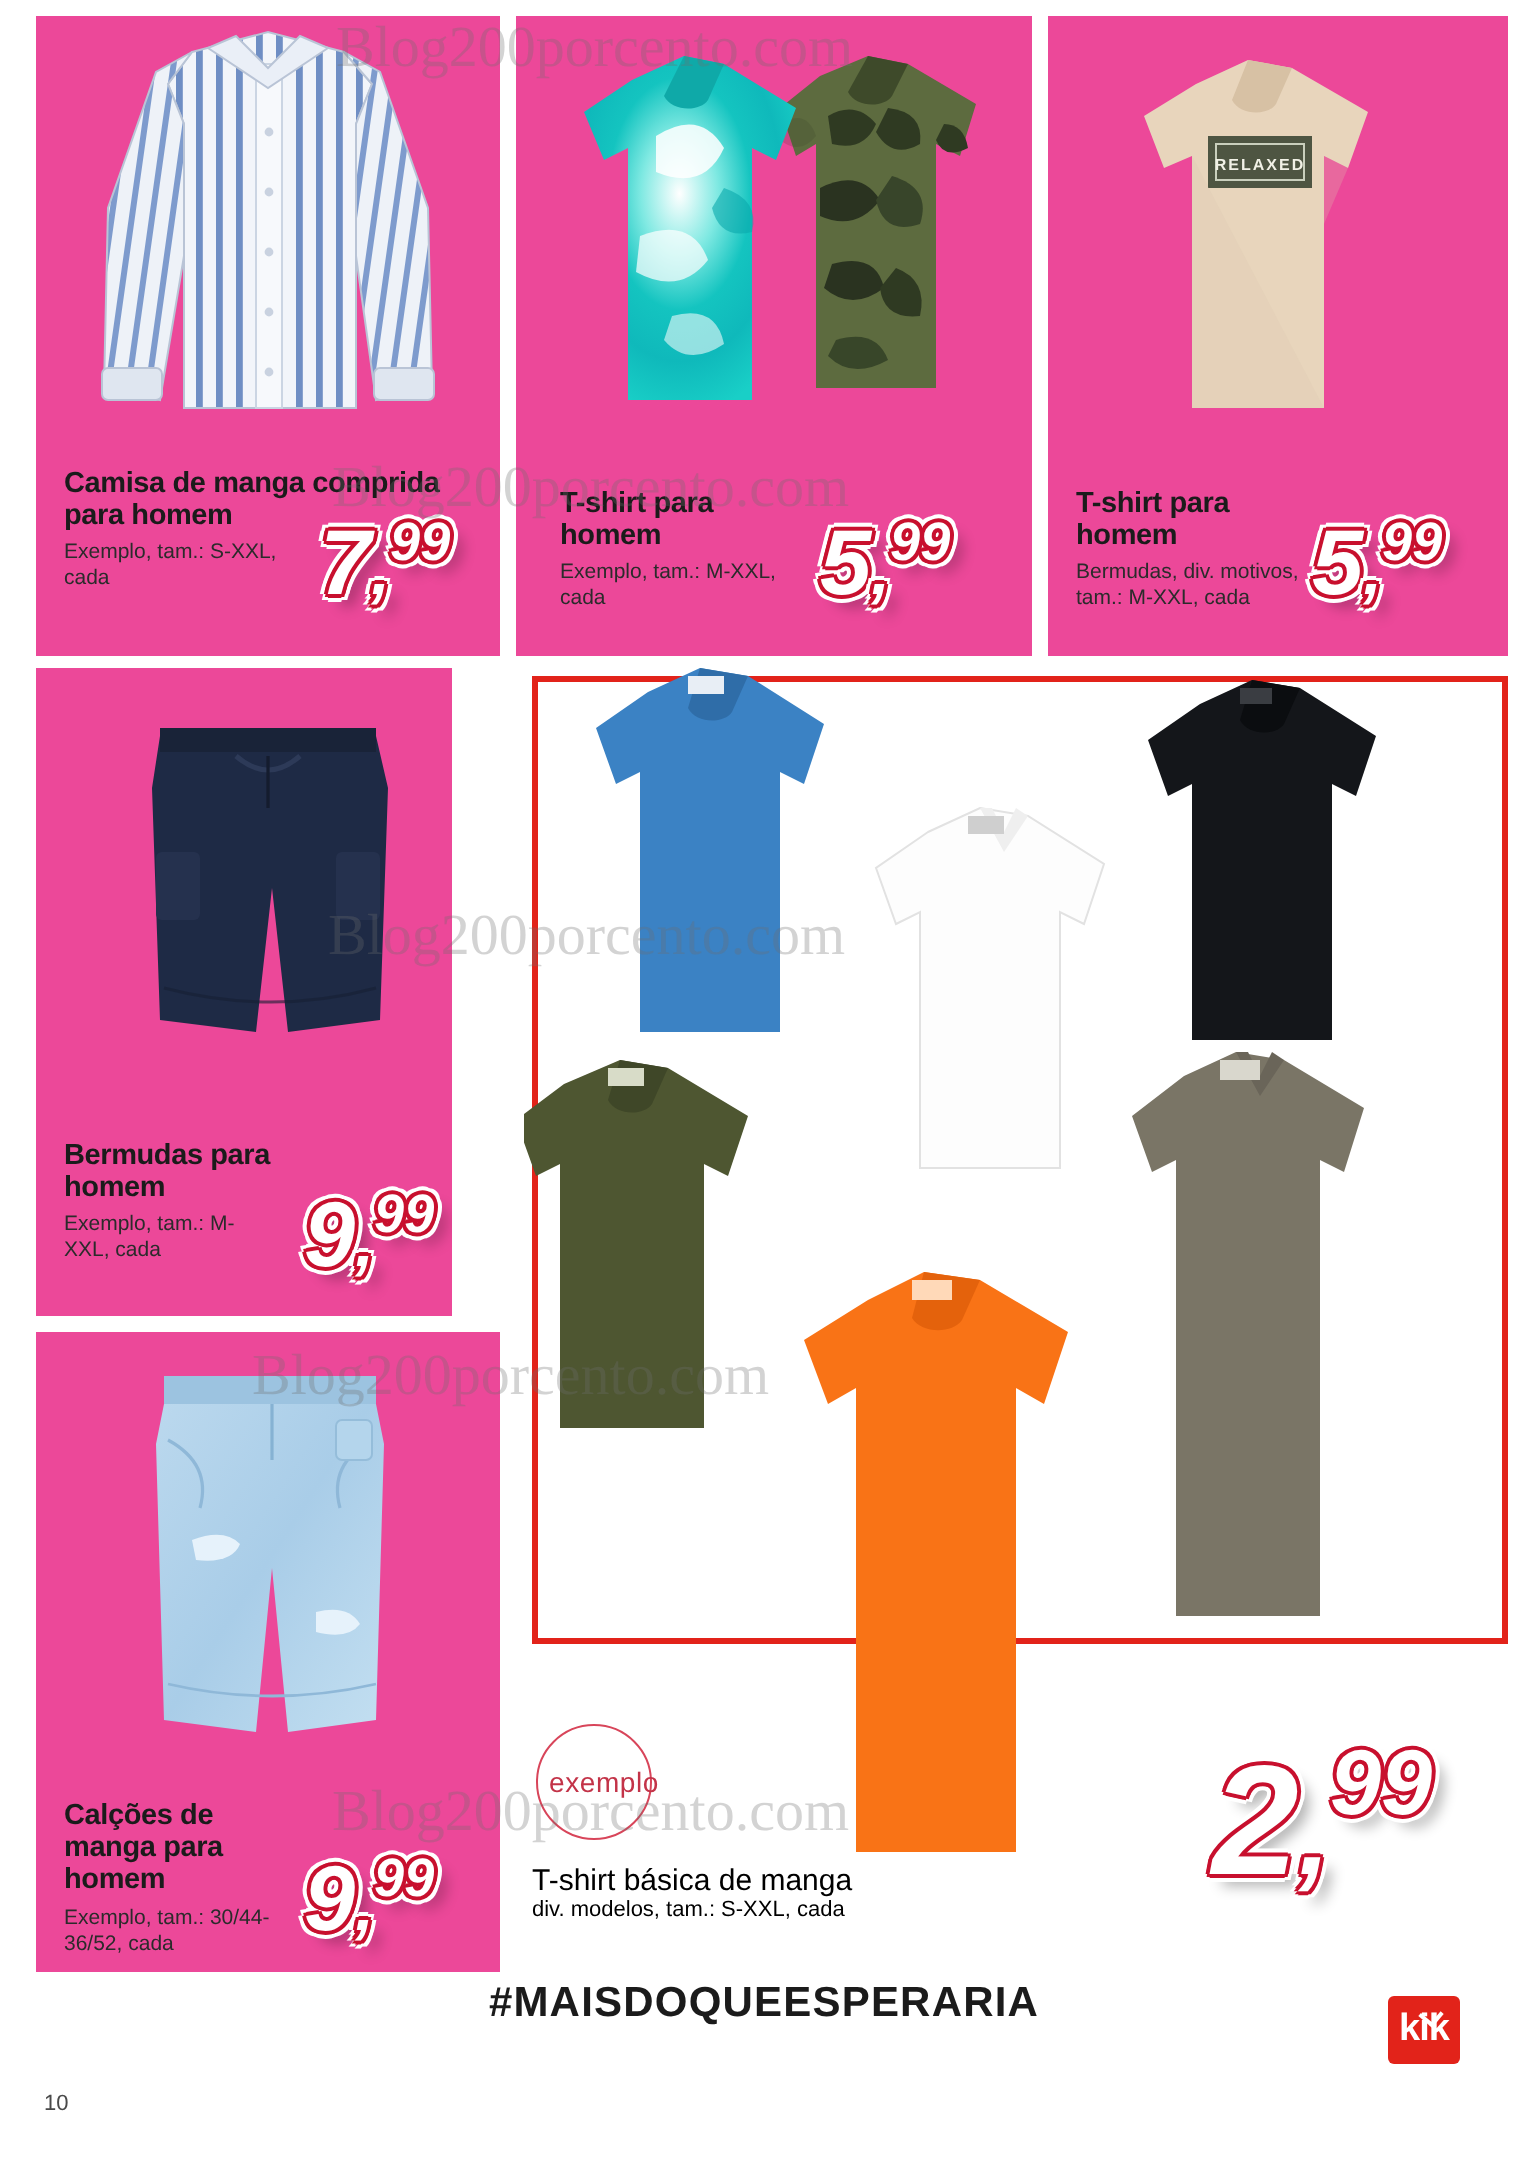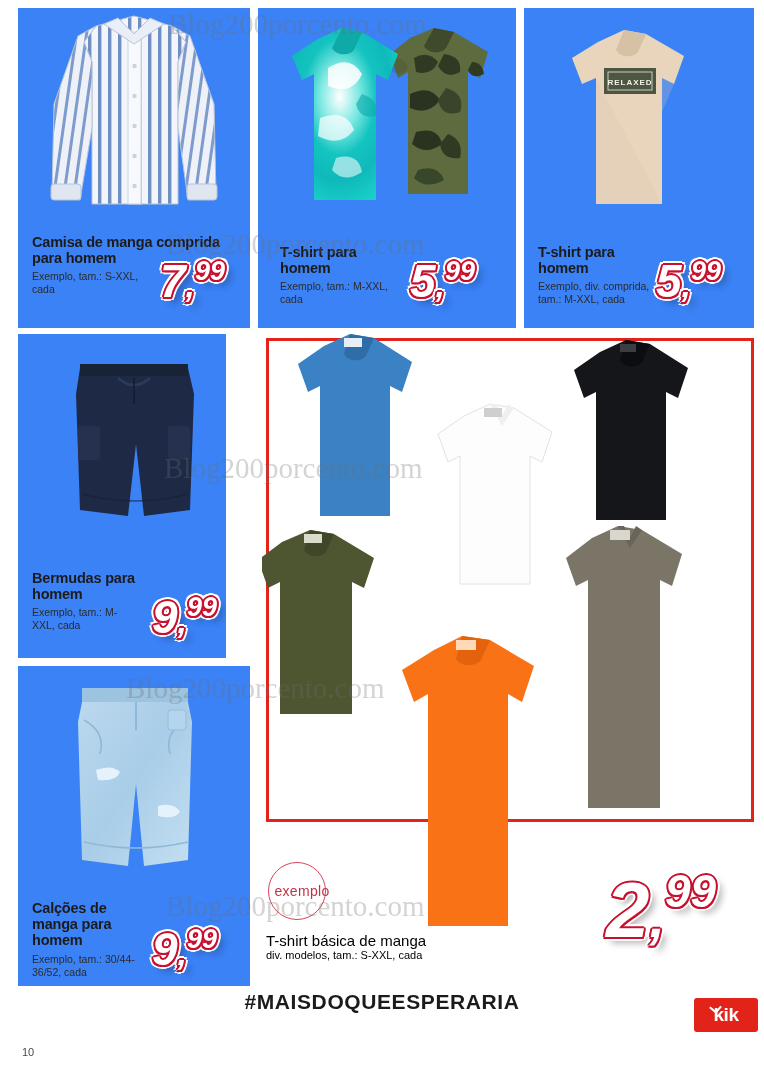--- a/index.html
+++ b/index.html
@@ -10,21 +10,21 @@
     font-family: "Liberation Sans", sans-serif;
     position: relative;
     overflow: hidden;
   }
 
   .page { position:absolute; inset:0; }
 
   
   .card {
     position: absolute;
-    background: #3b82f6;
+    background: #ec4899;
     overflow: hidden;
   }
   .card .imgwrap {
     position: absolute;
     left:0; right:0; top:0;
   }
   .card .info {
     position:absolute;
     left: 14px;
     right: 4px;
@@ -98,21 +98,21 @@
     letter-spacing: 0.6px;
     color: #1b1b1b;
   }
   .pagenum {
     position:absolute;
     font-size: 11px;
     color: #4a4a4a;
   }
   .logo {
     position:absolute;
-    width: 64px; height: 34px;
+    width: 36px; height: 34px;
     background: #e2231a;
     border-radius: 3px;
     color:#fff;
     font-weight: bold;
     font-size: 19px;
     display:flex; align-items:center; justify-content:center;
     letter-spacing: -0.5px;
   }
   .logo .tick {
     position:absolute; top: 5px; left: 17px;
@@ -236,21 +236,21 @@
         <path d="M74 34 L100 22 L122 26 L160 48 L150 76 L138 70 L138 196 L72 196 L72 70 L58 76 L48 50 Z" fill="#e8d5bc"></path>
         <path d="M100 22 L122 26 L114 44 C110 50 96 50 92 42 Z" fill="#d7c1a4"></path>
         <rect x="80" y="60" width="52" height="26" fill="#4e5542"></rect>
         <rect x="84" y="64" width="44" height="18" fill="none" stroke="#c9cfbd" stroke-width="1"></rect>
         <text x="106" y="77" font-family="Liberation Sans, sans-serif" font-size="8" font-weight="bold" fill="#f1f1e6" text-anchor="middle" letter-spacing="1">RELAXED</text>
         <path d="M72 70 L72 196 L138 196 L138 70 L150 76 L138 104 L138 196 Z" fill="#ddc9ae" opacity="0.25"></path>
       </svg>
     </div>
     <div class="info" style="top:236px;">
       <div class="title" style="width:108px;">T-shirt para homem</div>
-      <div class="sub" style="width:112px;">Exemplo, div. comprida, tam.: M-XXL, cada</div>
+      <div class="sub" style="width:112px;">Bermudas, div. motivos, tam.: M-XXL, cada</div>
     </div>
     <div class="price" style="left:132px; top:252px;">
       <span class="int">5</span><span class="comma">,</span><span class="dec">99</span>
     </div>
   </div>
 
   <div class="card" style="left:18px; top:334px; width:208px; height:324px;">
     <div class="imgwrap" style="height:226px;">
       <svg viewBox="0 0 232 226" width="232" height="226" aria-hidden="true">
         <path d="M62 34 L170 34 L176 60 L172 176 L126 182 L118 110 L110 182 L62 176 L58 60 Z" fill="#1e2a45"></path>

